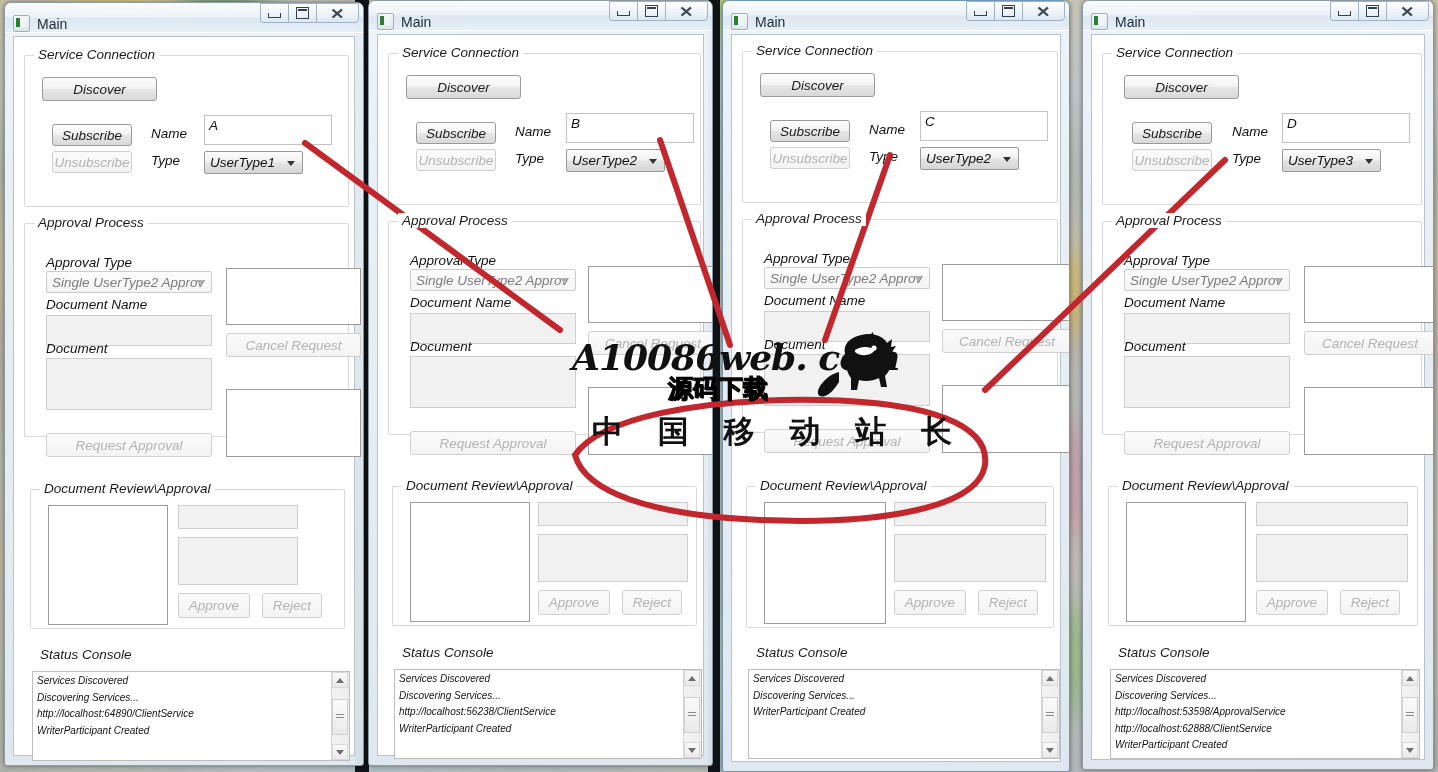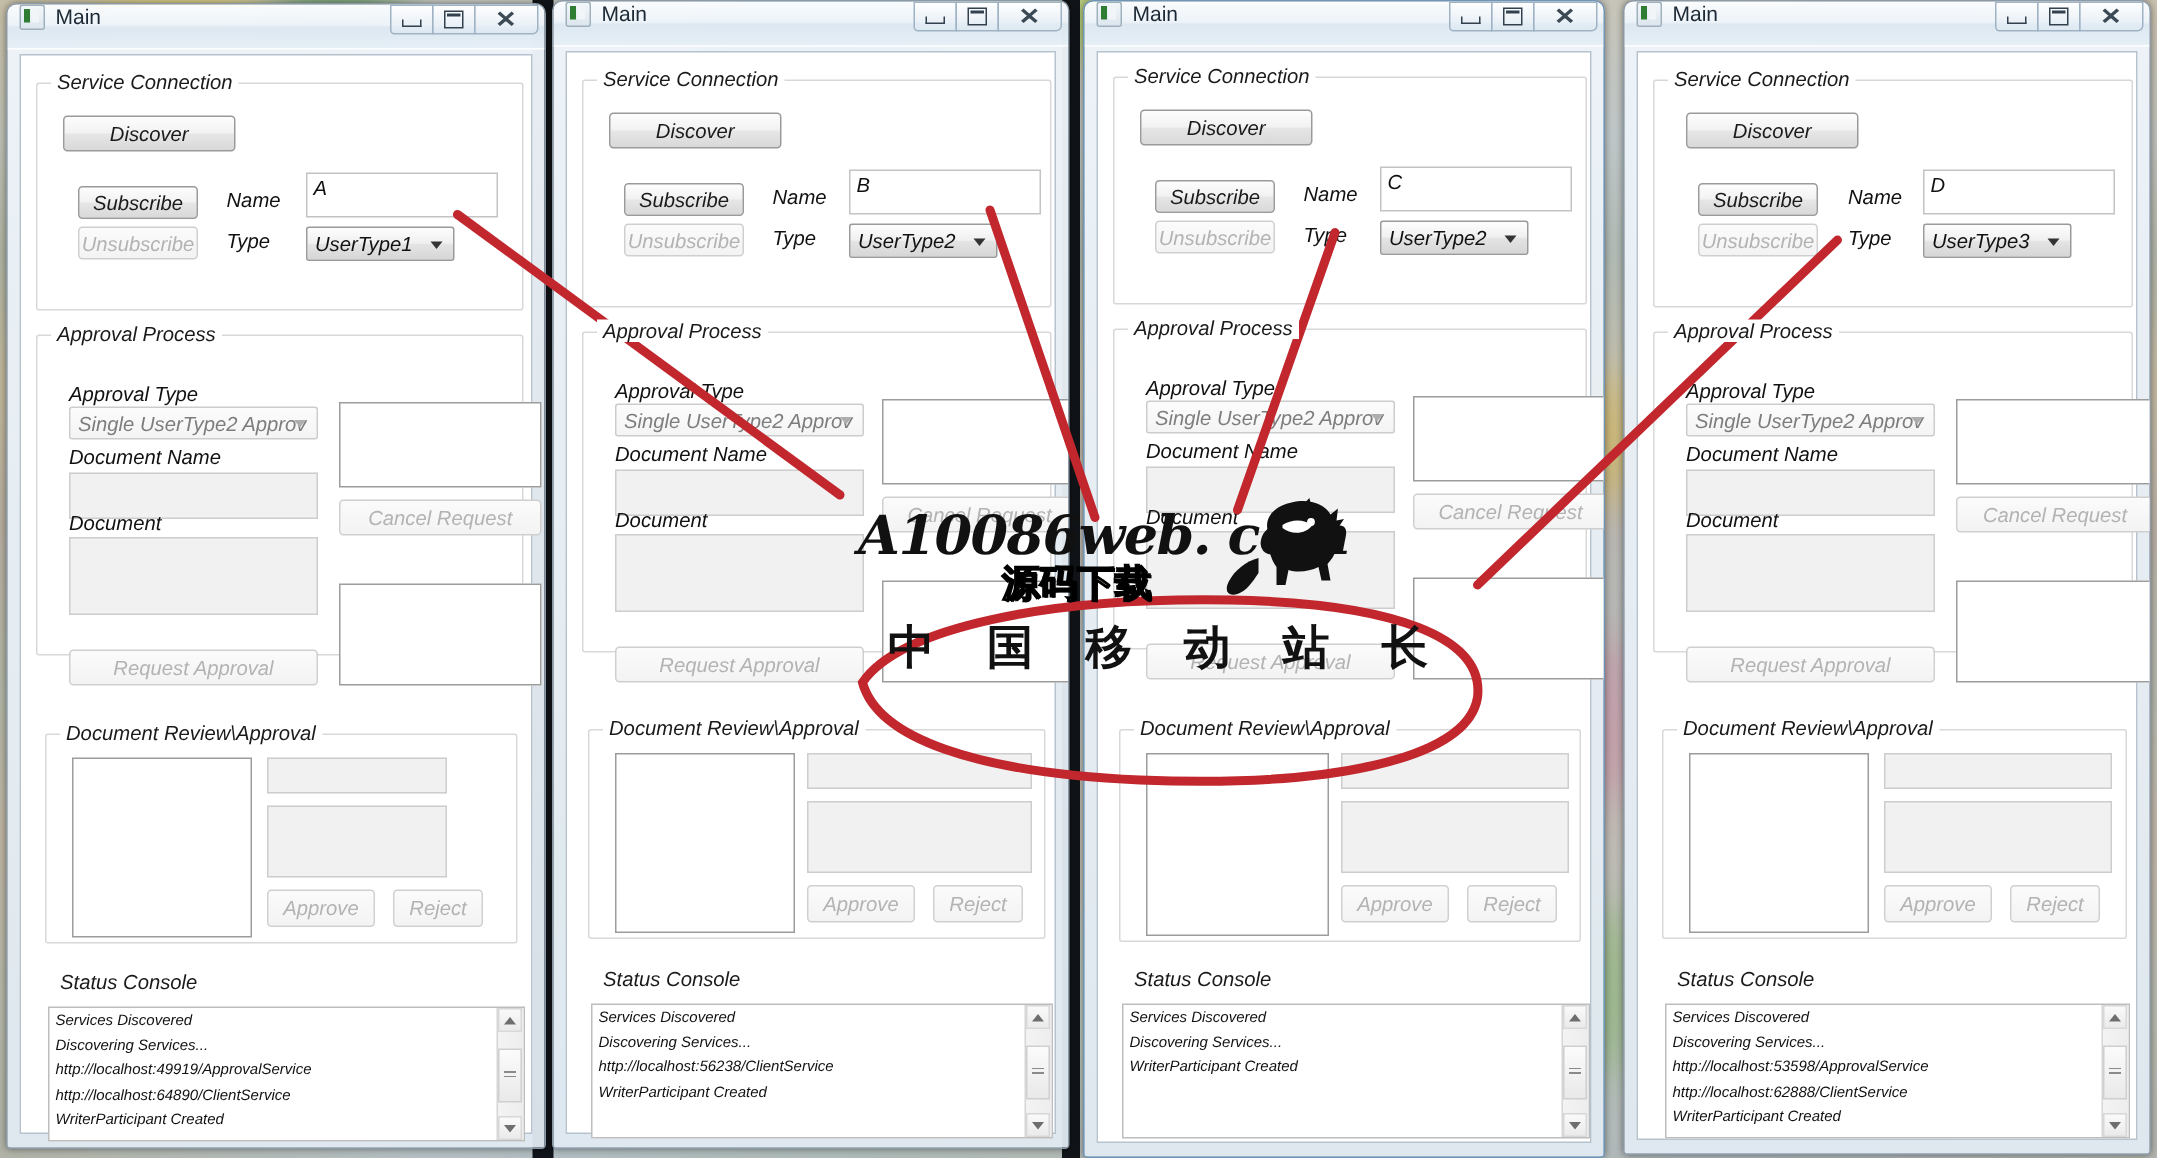--- a/index.html
+++ b/index.html
@@ -29,21 +29,21 @@
     border:1px solid #8c9aa8;
     border-radius:7px 7px 3px 3px;
     background:linear-gradient(180deg,rgba(238,244,249,.97) 0%,rgba(225,234,242,.95) 100%);
     box-shadow:0 0 5px rgba(0,0,0,.45);
     overflow:hidden;
   }
   .titlebar{
     position:relative;height:29px;
     background:linear-gradient(180deg,rgba(255,255,255,.72) 0%,rgba(236,243,249,.62) 48%,rgba(214,227,239,.72) 52%,rgba(228,238,246,.72) 100%);
     border-bottom:1px solid rgba(255,255,255,.5);
-    display:flex;align-items:flex-start;
+    display:flex;align-items:flex-end;
   }
   .win-icon{
     width:15px;height:15px;margin-left:8px;margin-right:7px;
     background:linear-gradient(180deg,#f3f7fa,#dde6ee);
     border:1px solid #9fb0bd;border-radius:2px;position:relative;flex:0 0 auto;
   }
   .win-icon:before{
     content:"";position:absolute;left:2px;top:2px;width:4px;height:9px;background:#2e7d32;
   }
   .win-icon:after{
@@ -243,21 +243,20 @@
       <div class="btn disabled" style="left:148px;top:112px;width:72px;height:25px;">Approve</div>
       <div class="btn disabled" style="left:232px;top:112px;width:60px;height:25px;">Reject</div>
     </div>
 
     <div class="gb" style="left:16px;top:610px;width:320px;height:100px;">
       <div class="gb-cap" style="left:6px;background:transparent;">Status Console</div>
       <div class="console" style="left:2px;top:24px;width:318px;height:90px;">
         <div class="lines">
           <div class="line">Services Discovered</div>
           <div class="line">Discovering Services...</div>
-          <div class="line">http://localhost:49919/ApprovalService</div>
           <div class="line">http://localhost:64890/ClientService</div>
           <div class="line">WriterParticipant Created</div>
         </div>
         <div class="sbar">
           <div class="sarrow up">
               <div class="tri u"></div>
             </div>
           <div class="sthumb">
               <div class="grip"></div>
             </div>

